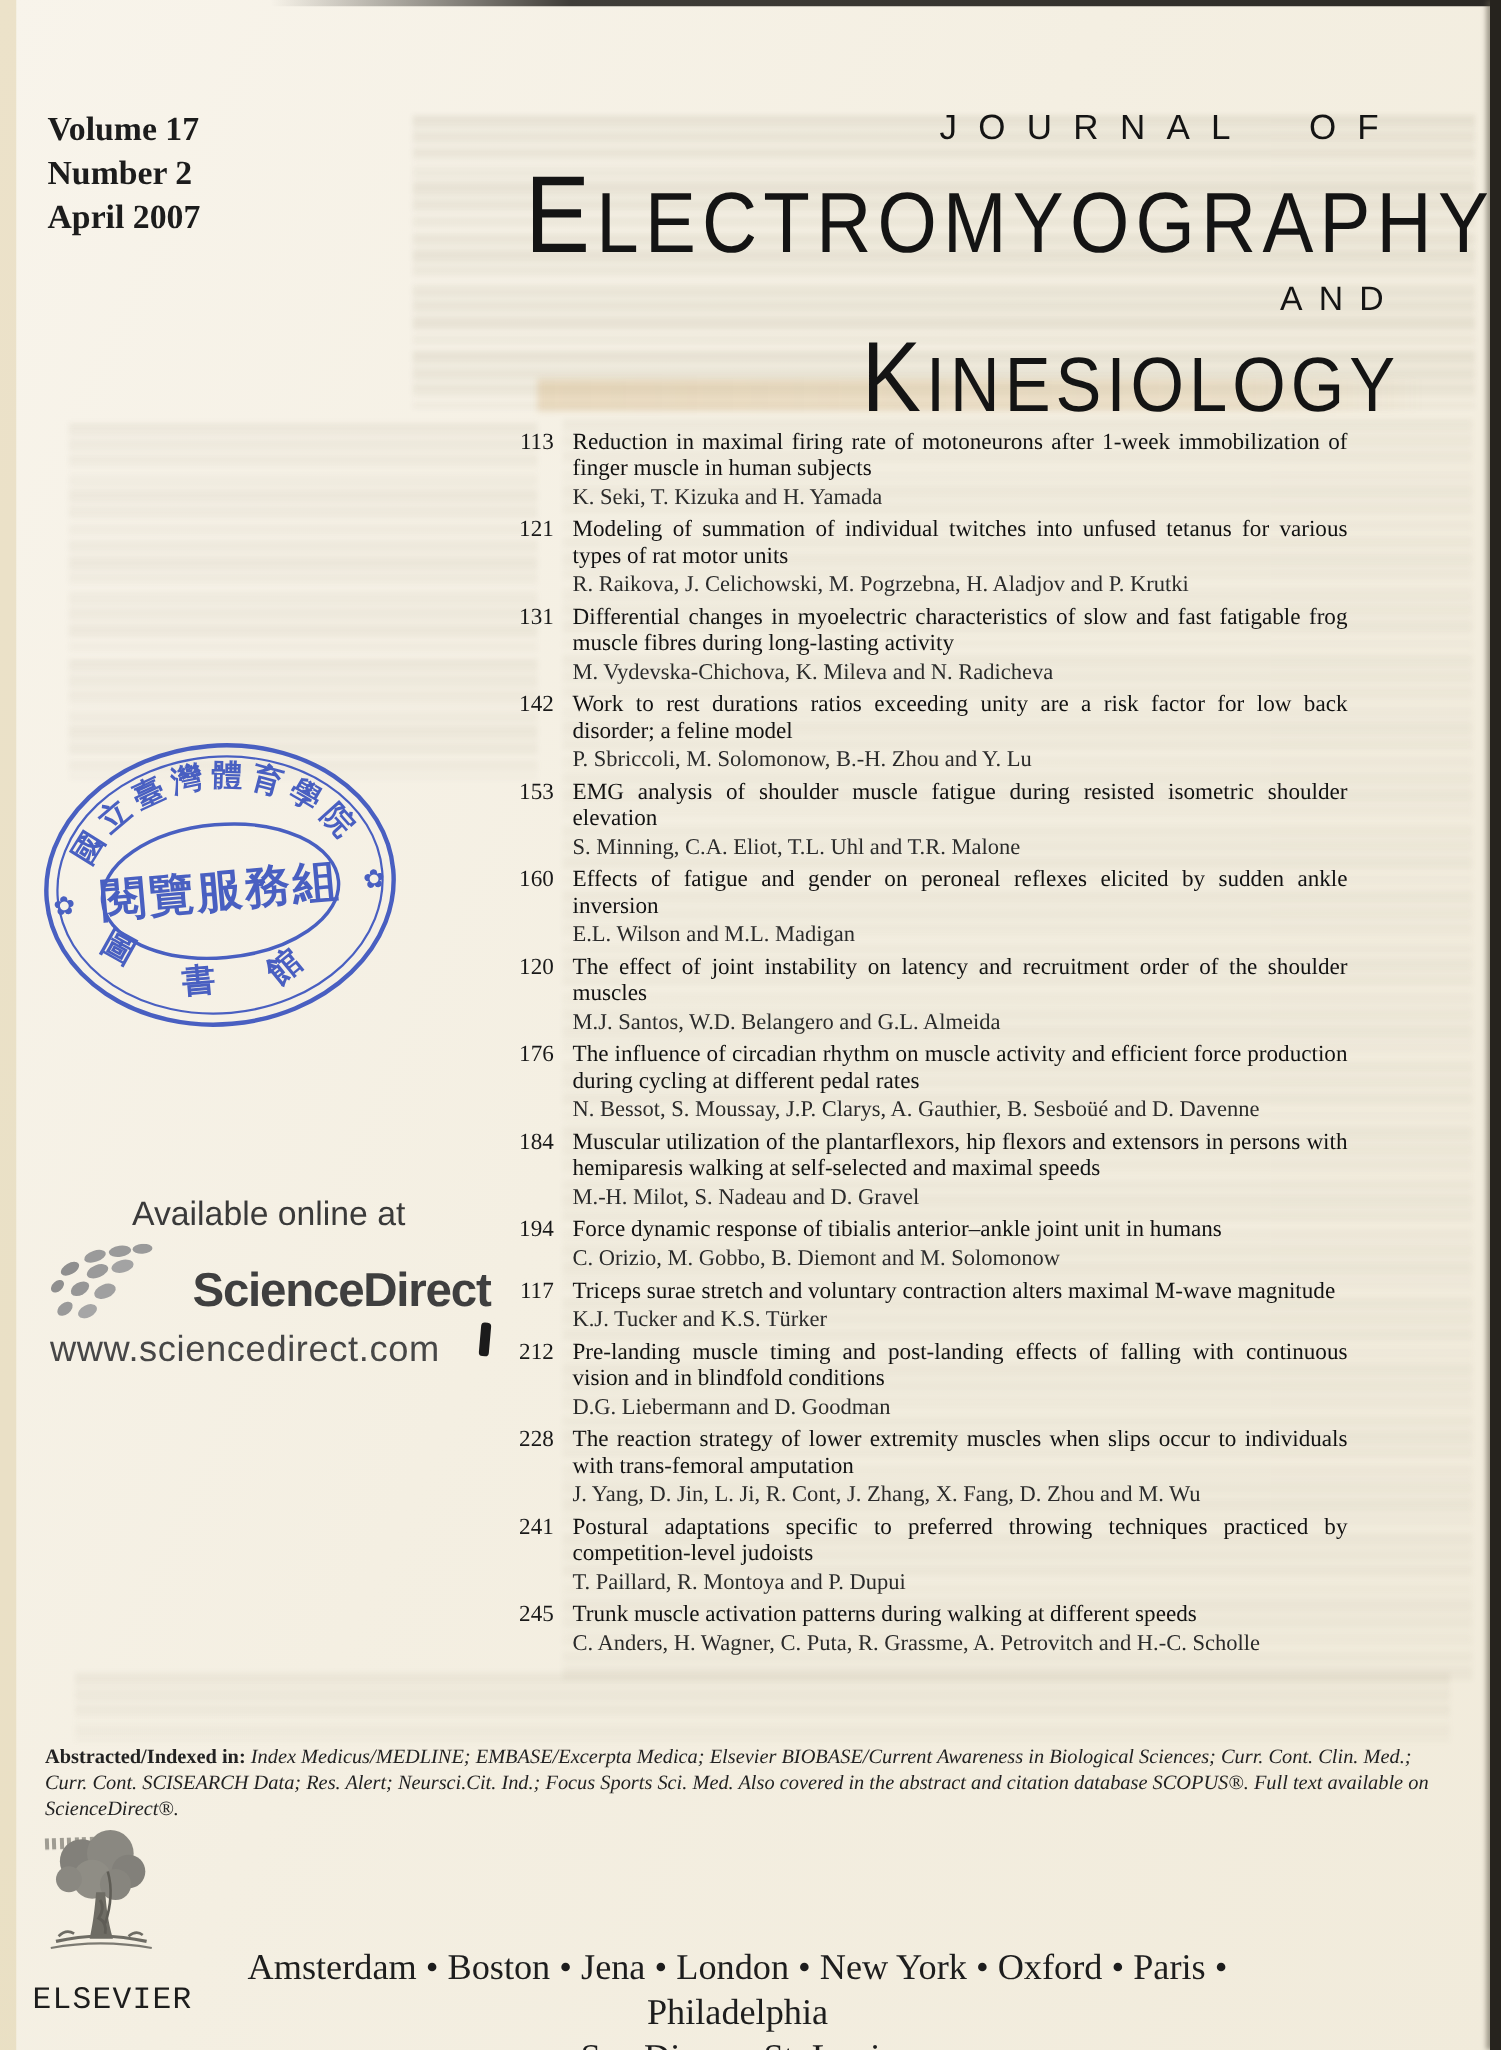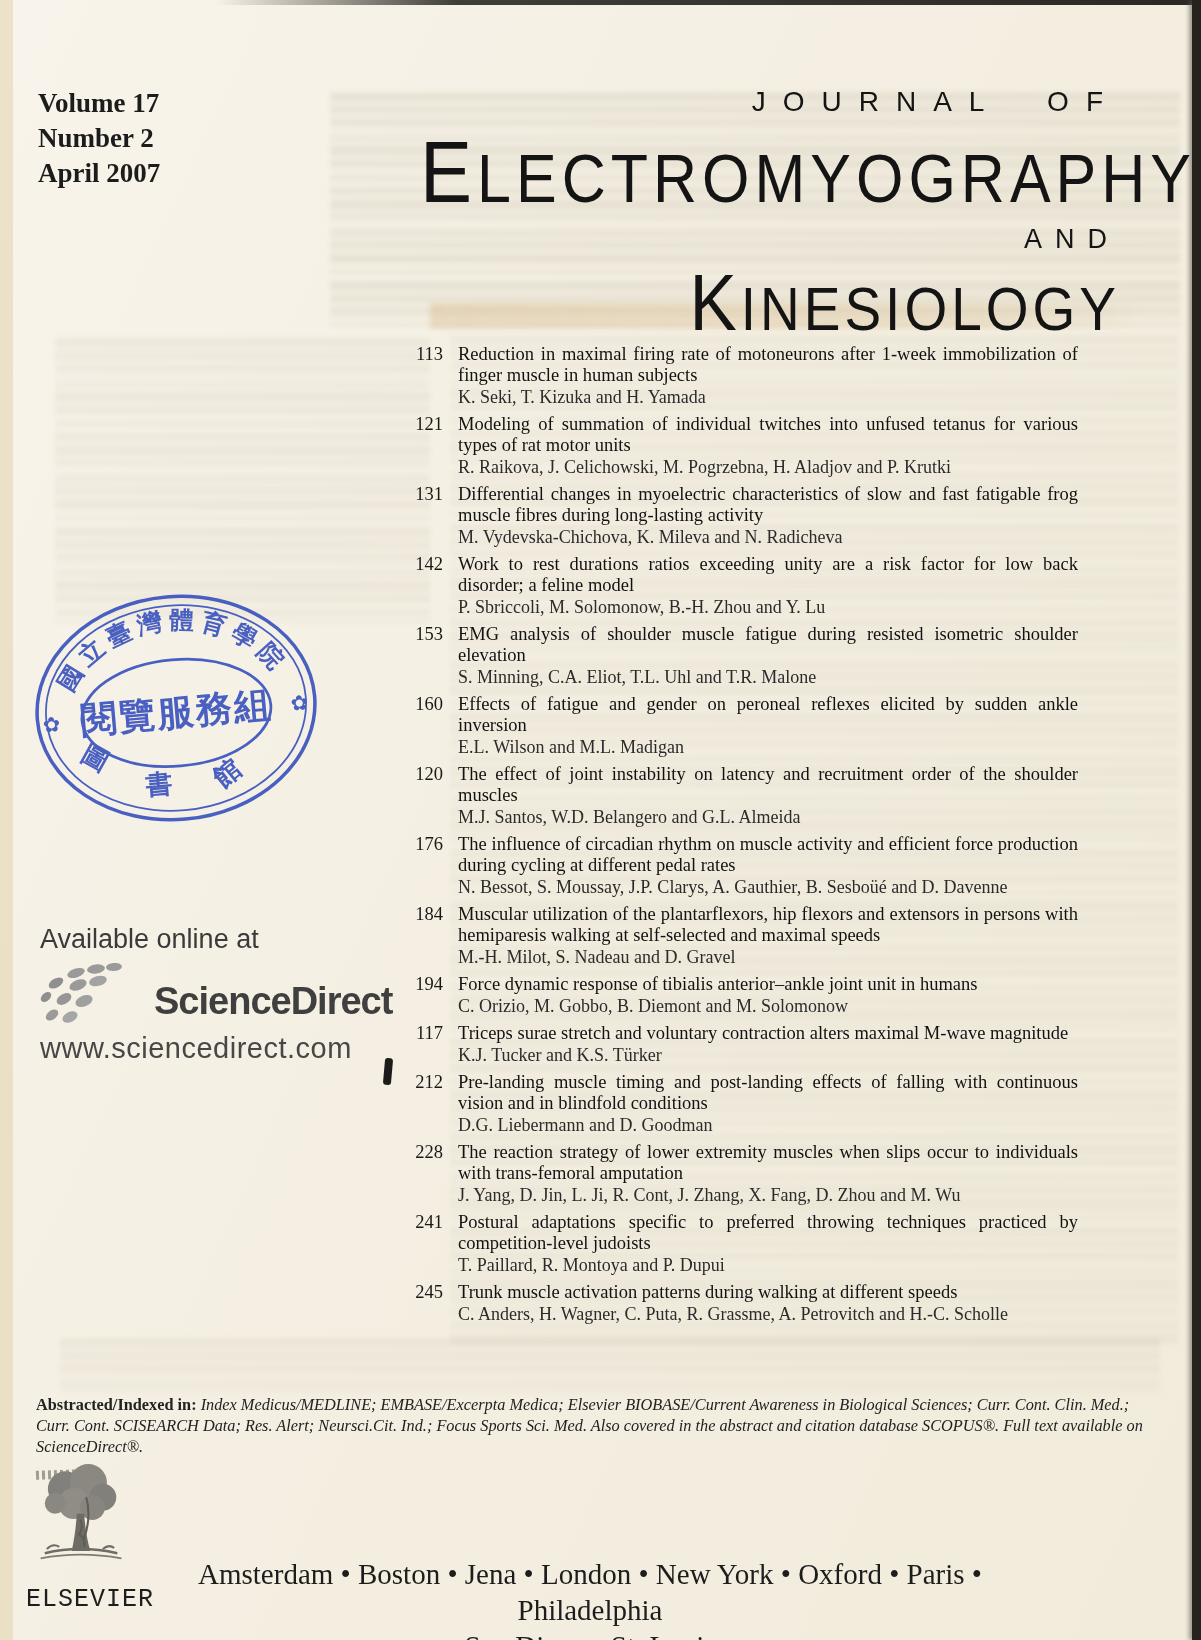--- a/index.html
+++ b/index.html
@@ -52,21 +52,21 @@
   .toc-title{font-weight:normal;font-size:18.5px;line-height:21px;text-align:justify;color:#121212;}
   .toc-authors{font-size:18px;line-height:21px;color:#2b2b2b;margin-top:1px;}
 
   
   .stamp{position:absolute;left:28px;top:586px;width:296px;height:244px;
     transform:rotate(-5deg);opacity:.93;z-index:3;}
 
   
   .online{position:absolute;left:40px;top:924px;width:350px;z-index:2;
     font-family:"Liberation Sans",sans-serif;}
-  .online-line1{font-size:27px;color:#3a3a3a;}
+  .online-line1{text-align:center;font-size:27px;color:#3a3a3a;margin-top:32px;}
   .sd-row{display:flex;align-items:flex-end;margin-top:8px;}
   .sd-dots{width:96px;height:60px;flex:none;}
   .sd-text{font-size:38px;font-weight:bold;letter-spacing:-1px;color:#3f3f3f;margin-left:18px;}
   .online-url{font-size:29px;color:#474747;margin-top:9px;letter-spacing:.5px;}
 
   
   .indexing{position:absolute;left:36px;top:1394px;width:1130px;font-size:16.3px;
     line-height:21px;color:#222;z-index:2;}
   .indexing .label{font-weight:bold;font-style:normal;}
   .indexing .body{font-style:italic;}

